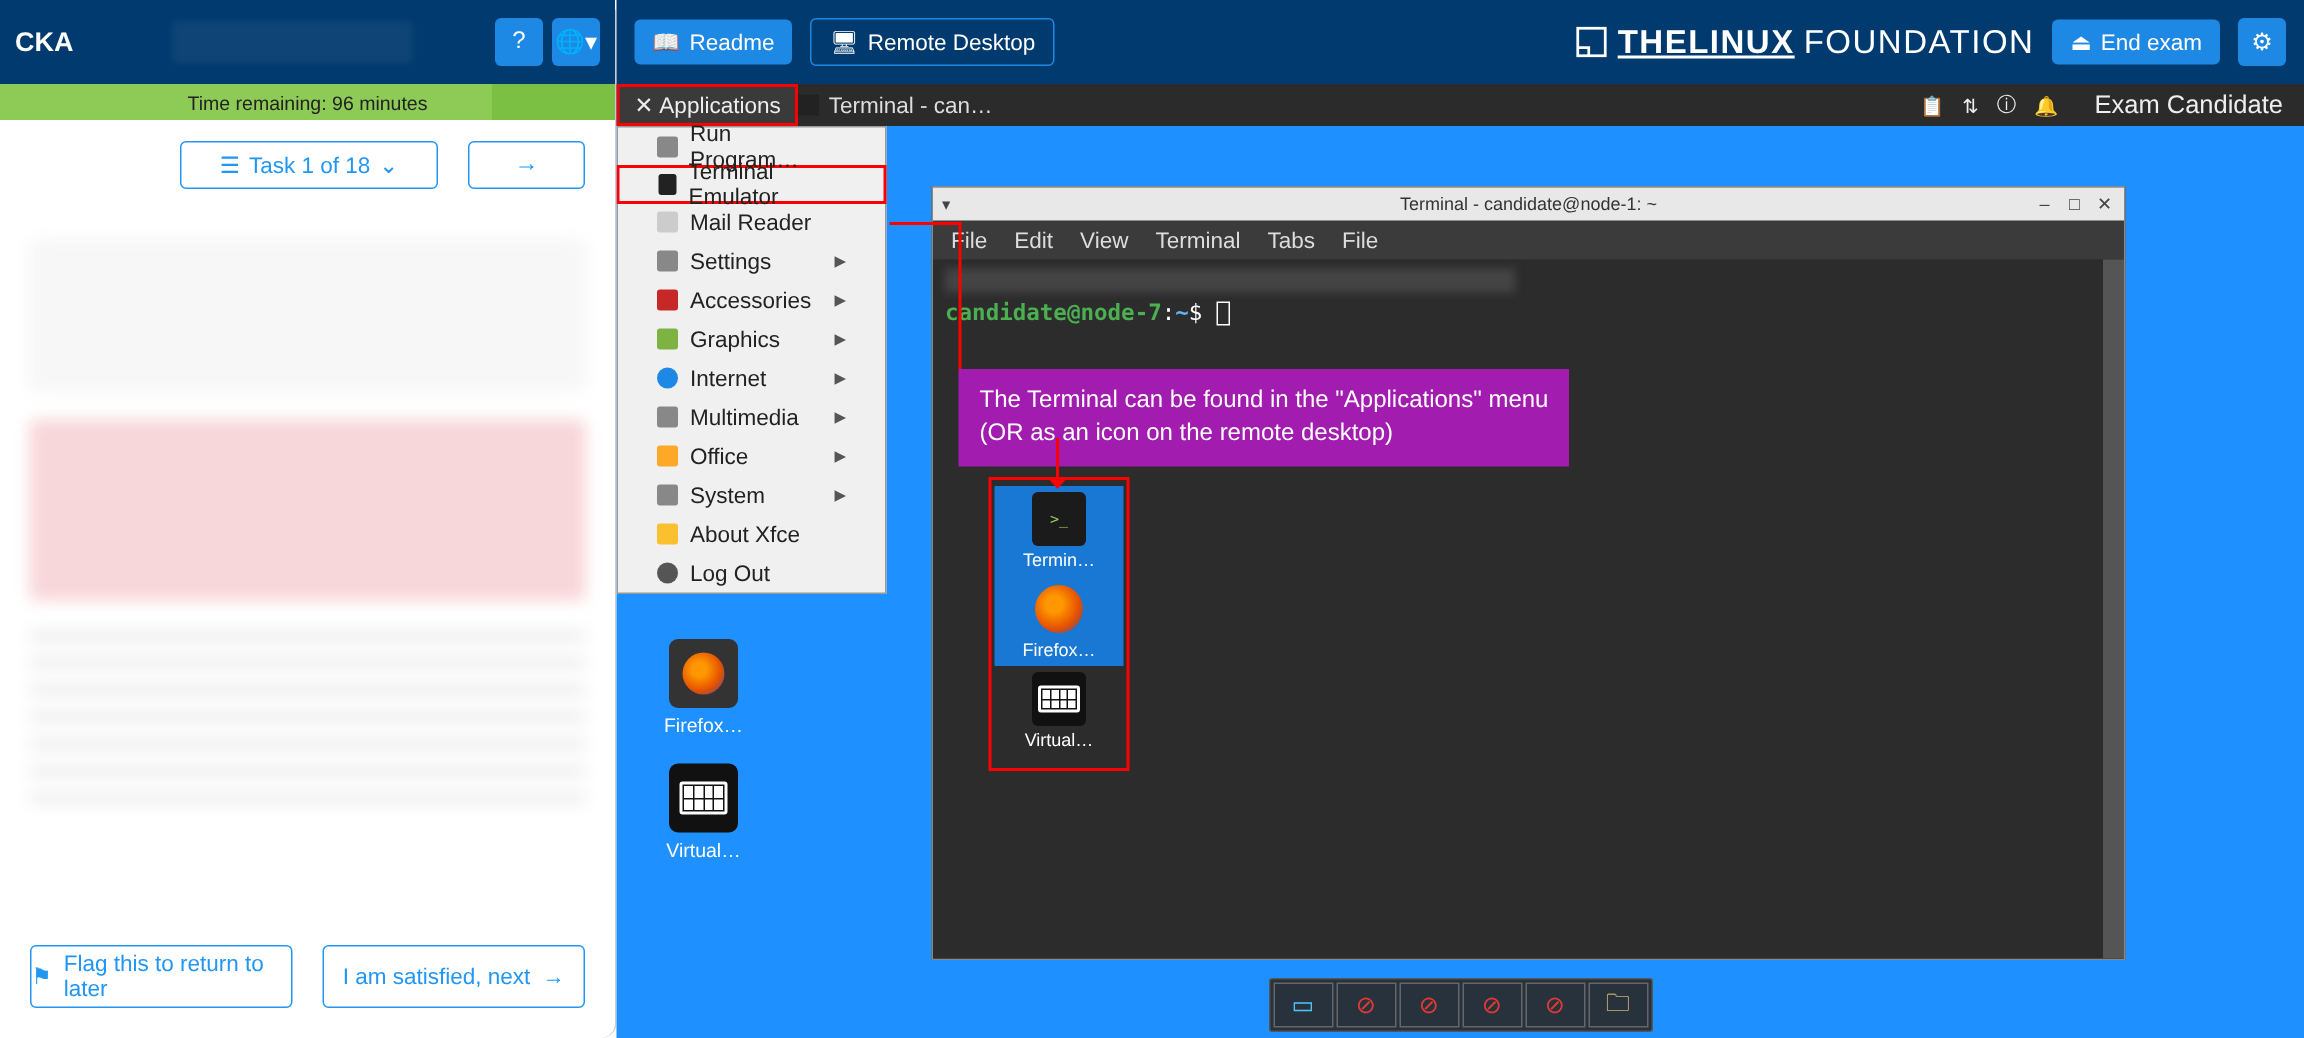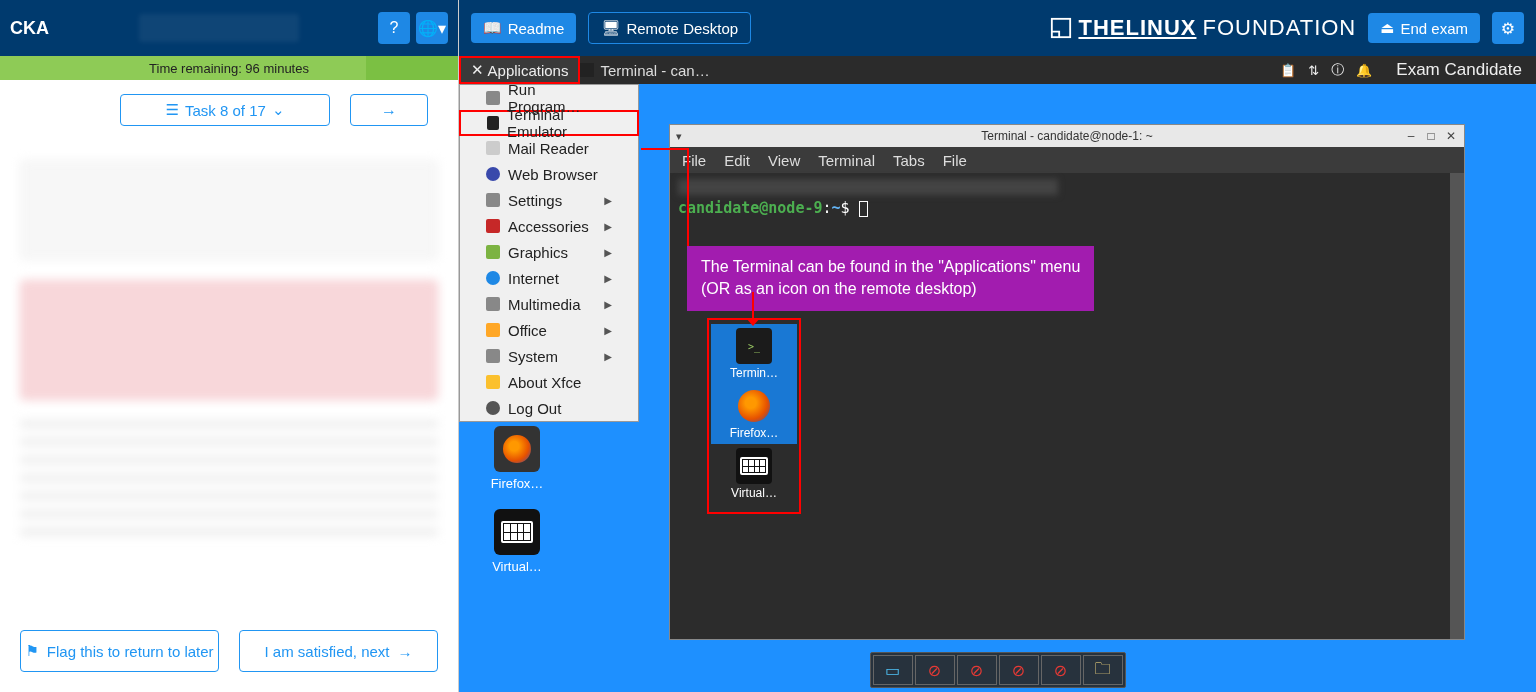--- a/index.html
+++ b/index.html
@@ -1,18 +1,18 @@
 <!DOCTYPE html>
 <html><head>
 <meta charset="utf-8">
 <style>
   * { margin: 0; padding: 0; box-sizing: border-box; }
   body { font-family: -apple-system, "Segoe UI", sans-serif; width: 1536px; height: 692px; display: flex; overflow: hidden; background: #fff; }
   
-  .left-panel { width: 459px; background: #fff; display: flex; flex-direction: column; border-right: 1px solid #ccc; }
+  .left-panel { width: 411px; background: #fff; display: flex; flex-direction: column; border-right: 1px solid #ccc; border-radius: 10px; }
   .left-header { background: #003a6e; height: 56px; display: flex; align-items: center; justify-content: space-between; padding: 0 10px; color: #fff; }
   .exam-title { font-weight: bold; font-size: 18px; }
   .blurred-header { width: 160px; height: 28px; background: rgba(255,255,255,0.06); filter: blur(2px); border-radius: 3px; margin-left: 10px; }
   .header-btn-group { display: flex; gap: 6px; }
   .sq-btn { width: 32px; height: 32px; background: #1e88e5; border-radius: 4px; display: flex; align-items: center; justify-content: center; cursor: pointer; color: #fff; }
   .time-bar { background: #7bc043; height: 24px; display: flex; align-items: center; justify-content: center; font-size: 13px; color: #222; position: relative; }
   .time-bar .fill { position: absolute; left: 0; top: 0; height: 100%; width: 80%; background: #8ecb56; }
   .time-text { position: relative; z-index: 1; }
   .task-nav { display: flex; gap: 20px; padding: 14px 20px; align-items: center; }
   .task-dropdown { flex: 1; max-width: 210px; margin-left: 100px; border: 1px solid #2196f3; color: #2196f3; border-radius: 4px; height: 32px; display: flex; align-items: center; justify-content: center; font-size: 15px; cursor: pointer; gap: 6px; }
@@ -97,21 +97,21 @@
         </div>
     </div>
   </div>
   <div class="time-bar">
     <div class="fill"></div>
     <span class="time-text">Time remaining: 96 minutes</span>
   </div>
   <div class="task-nav">
     <div class="task-dropdown">
       <span>☰</span>
-      <span>Task 8 of 17</span>
+      <span>Task 1 of 18</span>
       <span>⌄</span>
     </div>
     <div class="arrow-btn">
         <span>→</span>
       </div>
   </div>
   <div class="content-area">
     <div class="box-white"></div>
     <div class="box-red"></div>
     <div class="box-text"></div>
@@ -190,26 +190,20 @@
           </span>
         </div>
       <div class="app-menu-item">
           <span class="lbl">
             <span class="menu-icon" style="background:#ccc"></span>
             <span>Mail Reader</span>
           </span>
         </div>
       <div class="app-menu-item">
           <span class="lbl">
-            <span class="menu-icon" style="background:#3949ab;border-radius:50%"></span>
-            <span>Web Browser</span>
-          </span>
-        </div>
-      <div class="app-menu-item">
-          <span class="lbl">
             <span class="menu-icon"></span>
             <span>Settings</span>
           </span>
           <span class="caret">▶</span>
         </div>
       <div class="app-menu-item">
           <span class="lbl">
             <span class="menu-icon" style="background:#c62828"></span>
             <span>Accessories</span>
           </span>
@@ -301,21 +295,21 @@
       <div class="term-menubar">
         <span>File</span>
         <span>Edit</span>
         <span>View</span>
         <span>Terminal</span>
         <span>Tabs</span>
         <span>File</span>
       </div>
       <div class="term-body">
         <div class="blurred-term-line"></div>
-        <span class="prompt-user">candidate@node-9</span><span style="color:#fff">:</span><span class="prompt-path">~</span><span style="color:#fff">$</span> <span class="cursor"></span>
+        <span class="prompt-user">candidate@node-7</span><span style="color:#fff">:</span><span class="prompt-path">~</span><span style="color:#fff">$</span> <span class="cursor"></span>
         <div class="term-scrollbar"></div>
       </div>
     </div>
 
     <div class="annotation">
       <div>The Terminal can be found in the "Applications" menu</div>
       <div>(OR as an icon on the remote desktop)</div>
     </div>
 
     <div class="arrow-line" style="top:92px; left:182px; width:48px; transform:rotate(0deg);"></div>

